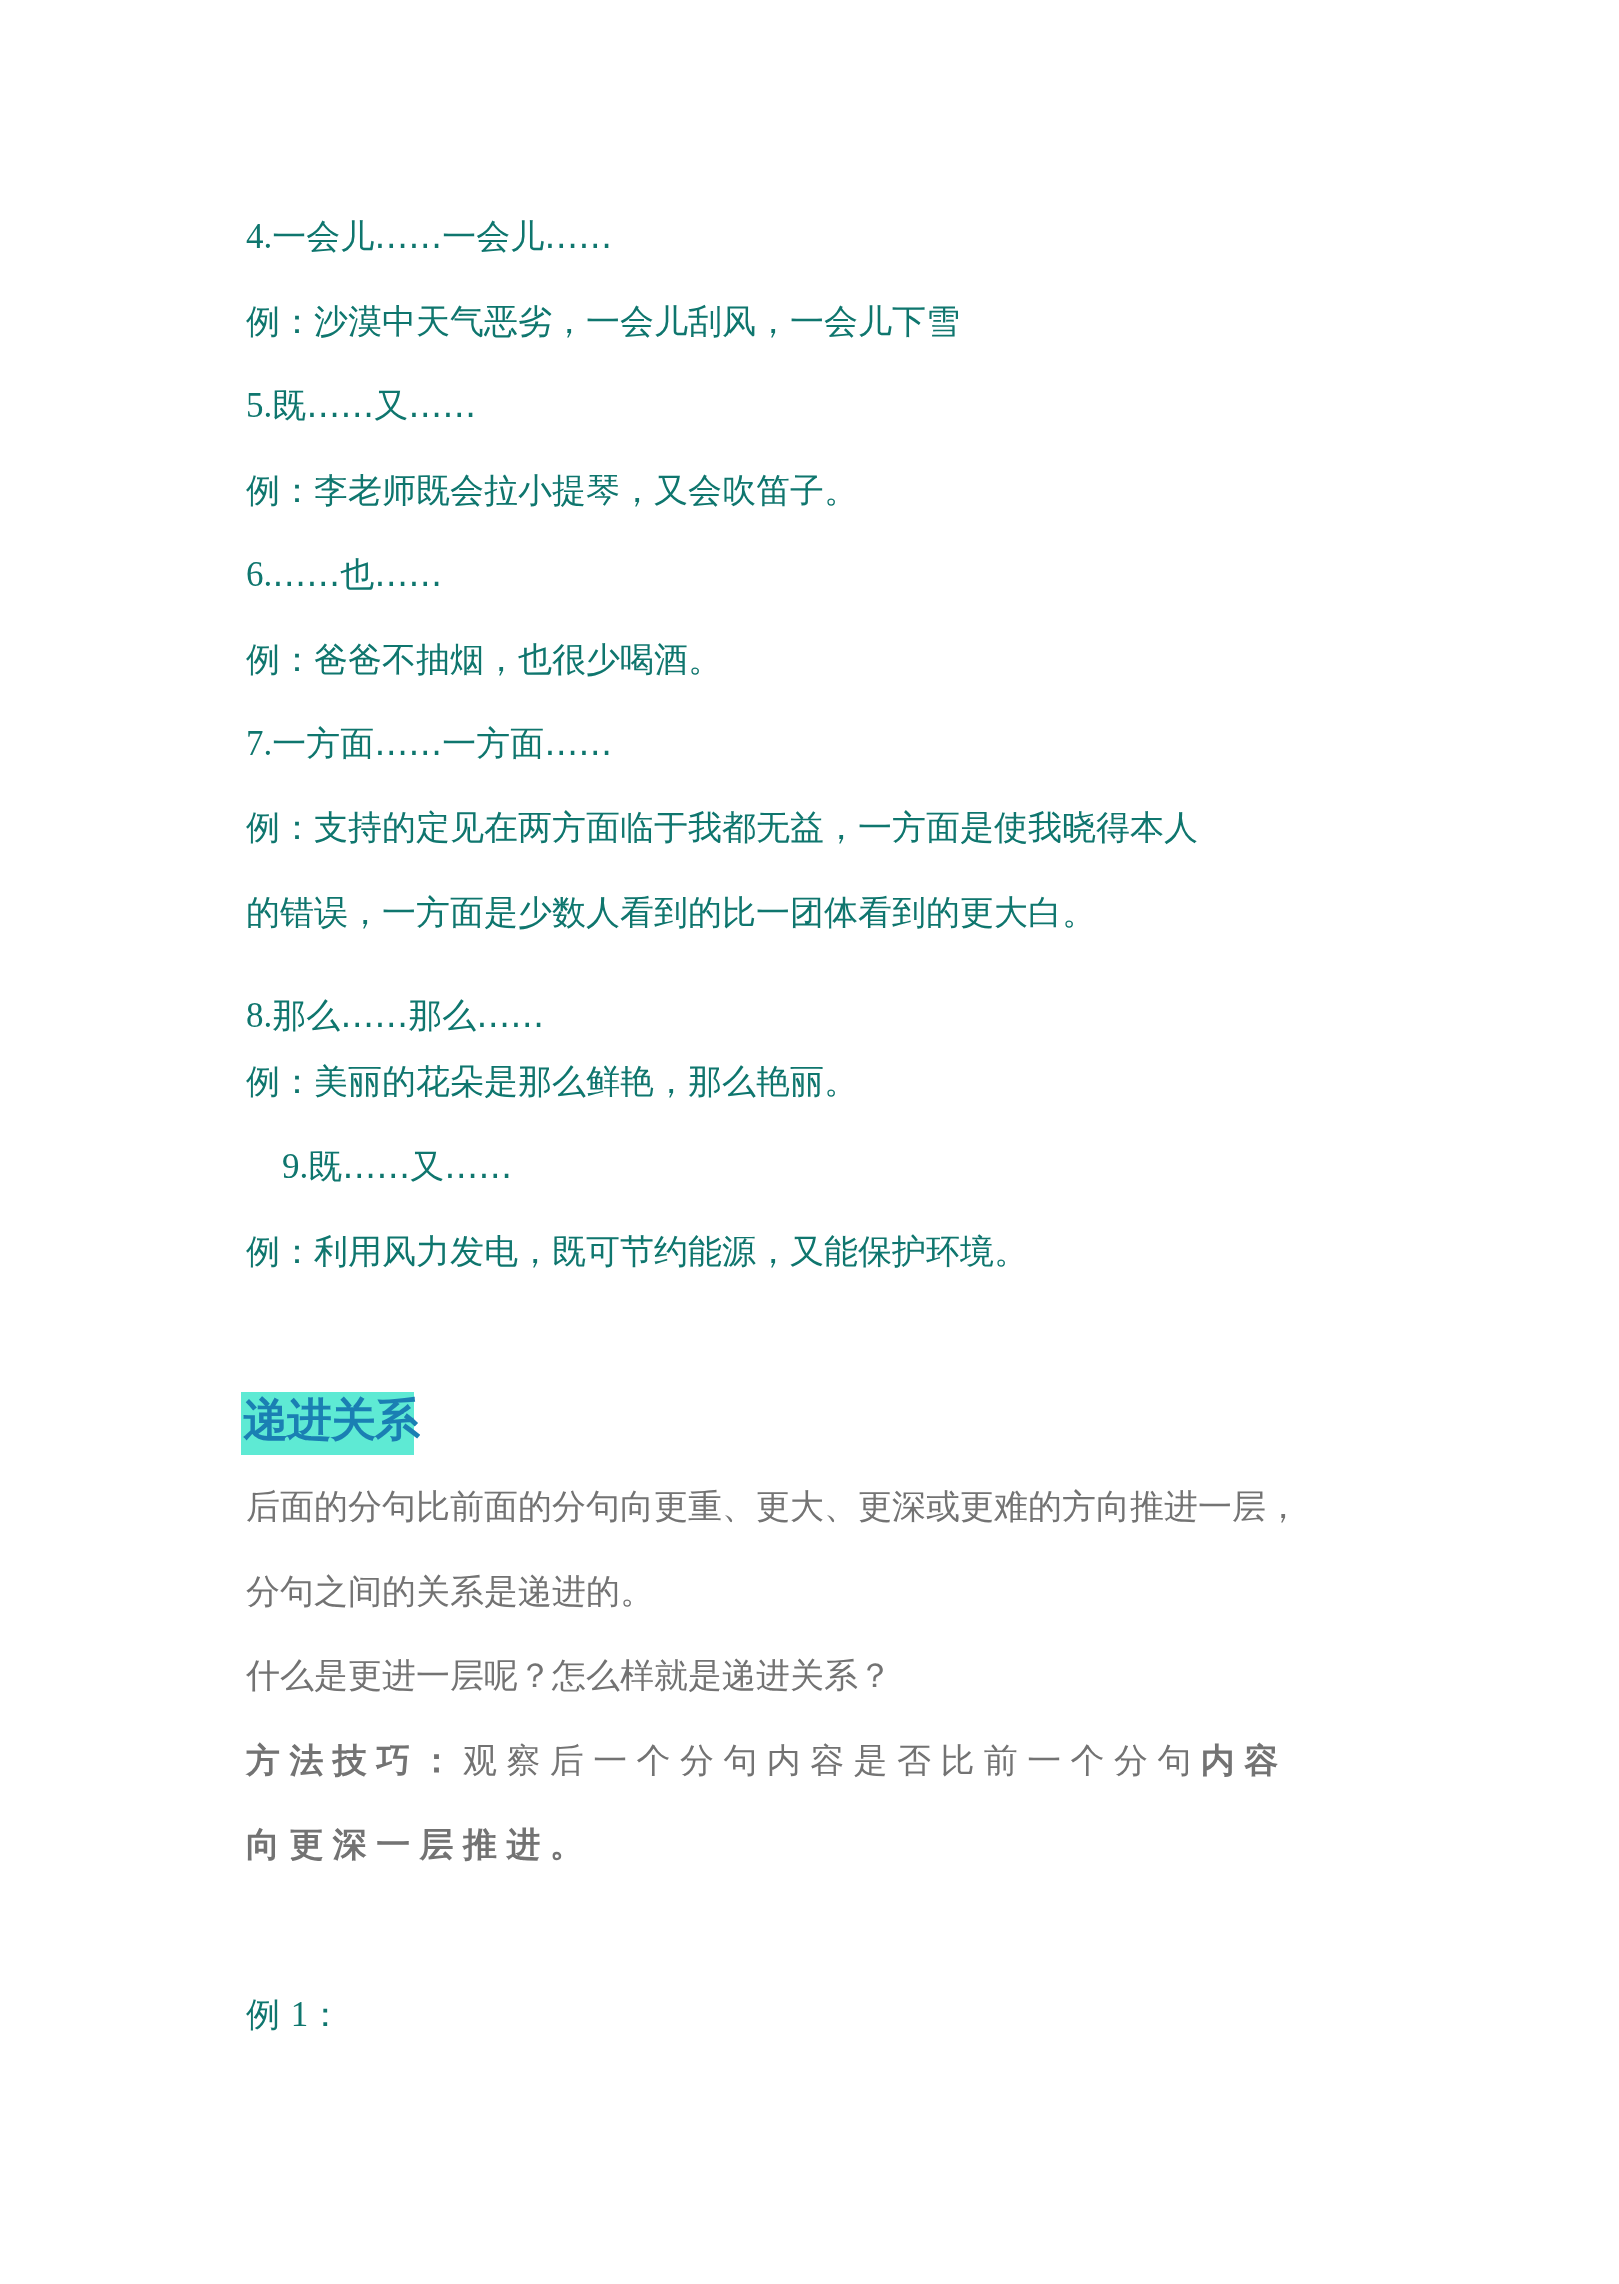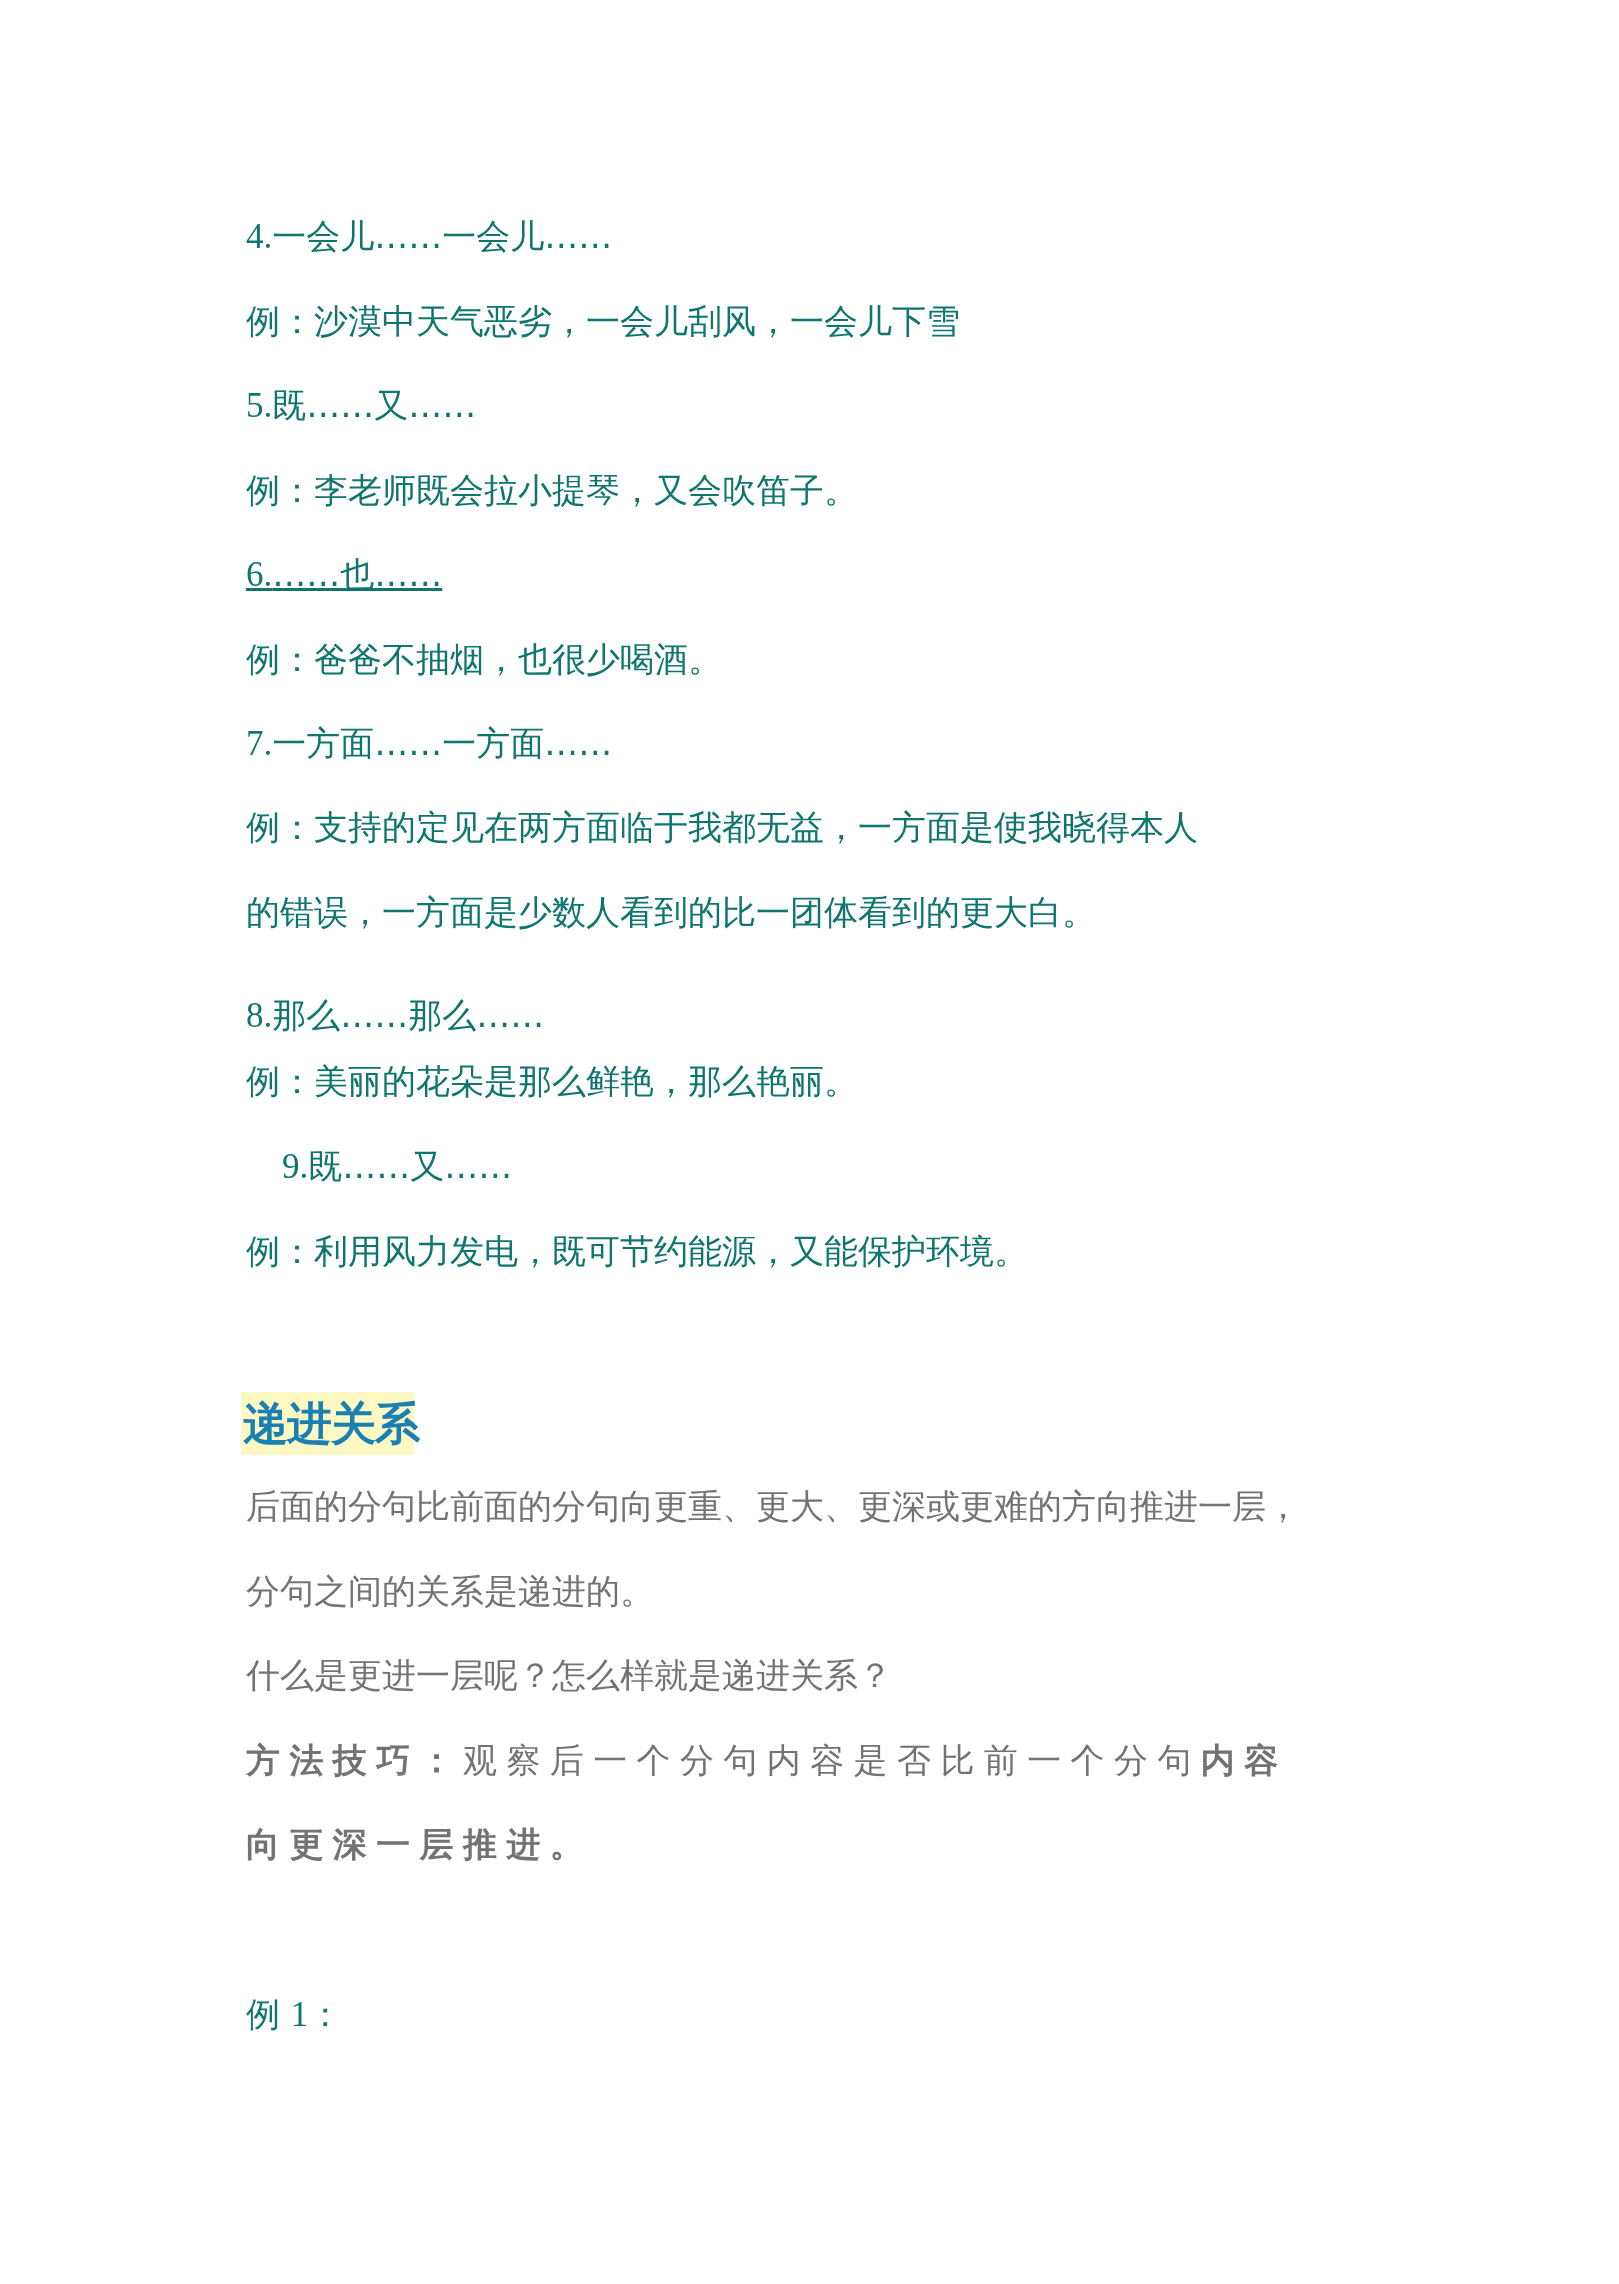--- a/index.html
+++ b/index.html
@@ -20,49 +20,50 @@
     color: #0f766e;
   }
   .line .num { font-family: "Liberation Serif", "DejaVu Serif", serif; font-size: 35px; }
   .sec2 { color: #737373; }
   .heading {
     position: absolute;
     left: 241px;
     top: 1392px;
     height: 63px;
     width: 171px;
-    background: #fef9c3;
+    background: #5eead4;
     color: #1a7fb3;
     font-weight: bold;
     font-size: 45px;
     line-height: 63px;
     padding-left: 2.2px;
     white-space: nowrap;
     letter-spacing: -1.1px;
+    font-family: Liberation Mono, monospace;
   }
   .spaced { letter-spacing: 9.4px; }
   .bold { font-weight: bold; text-align: right; }
   .example-label .num { font-family: "Liberation Serif", "DejaVu Serif", serif; }
 </style>
 </head>
 <body>
 
 <div class="page">
 
   <div class="line" style="top:214px;">
     <span class="num">4.</span><span>一会儿……一会儿……</span>
   </div>
   <div class="line" style="top:299px;">例：沙漠中天气恶劣，一会儿刮风，一会儿下雪</div>
 
   <div class="line" style="top:383px;">
     <span class="num">5.</span><span>既……又……</span>
   </div>
   <div class="line" style="top:468px;">例：李老师既会拉小提琴，又会吹笛子。</div>
 
-  <div class="line" style="top:552px;text-decoration:underline;">
+  <div class="line" style="top:552px;">
     <span class="num">6.</span><span>……也……</span>
   </div>
   <div class="line" style="top:637px;">例：爸爸不抽烟，也很少喝酒。</div>
 
   <div class="line" style="top:721px;">
     <span class="num">7.</span><span>一方面……一方面……</span>
   </div>
   <div class="line" style="top:805px;">例：支持的定见在两方面临于我都无益，一方面是使我晓得本人</div>
   <div class="line" style="top:890px;">的错误，一方面是少数人看到的比一团体看到的更大白。</div>
 

